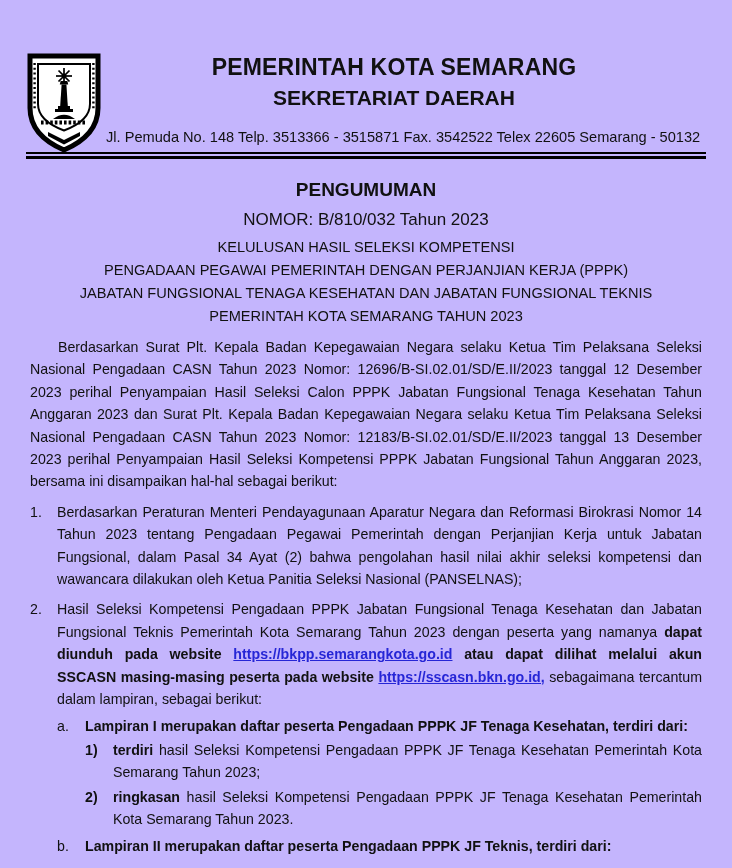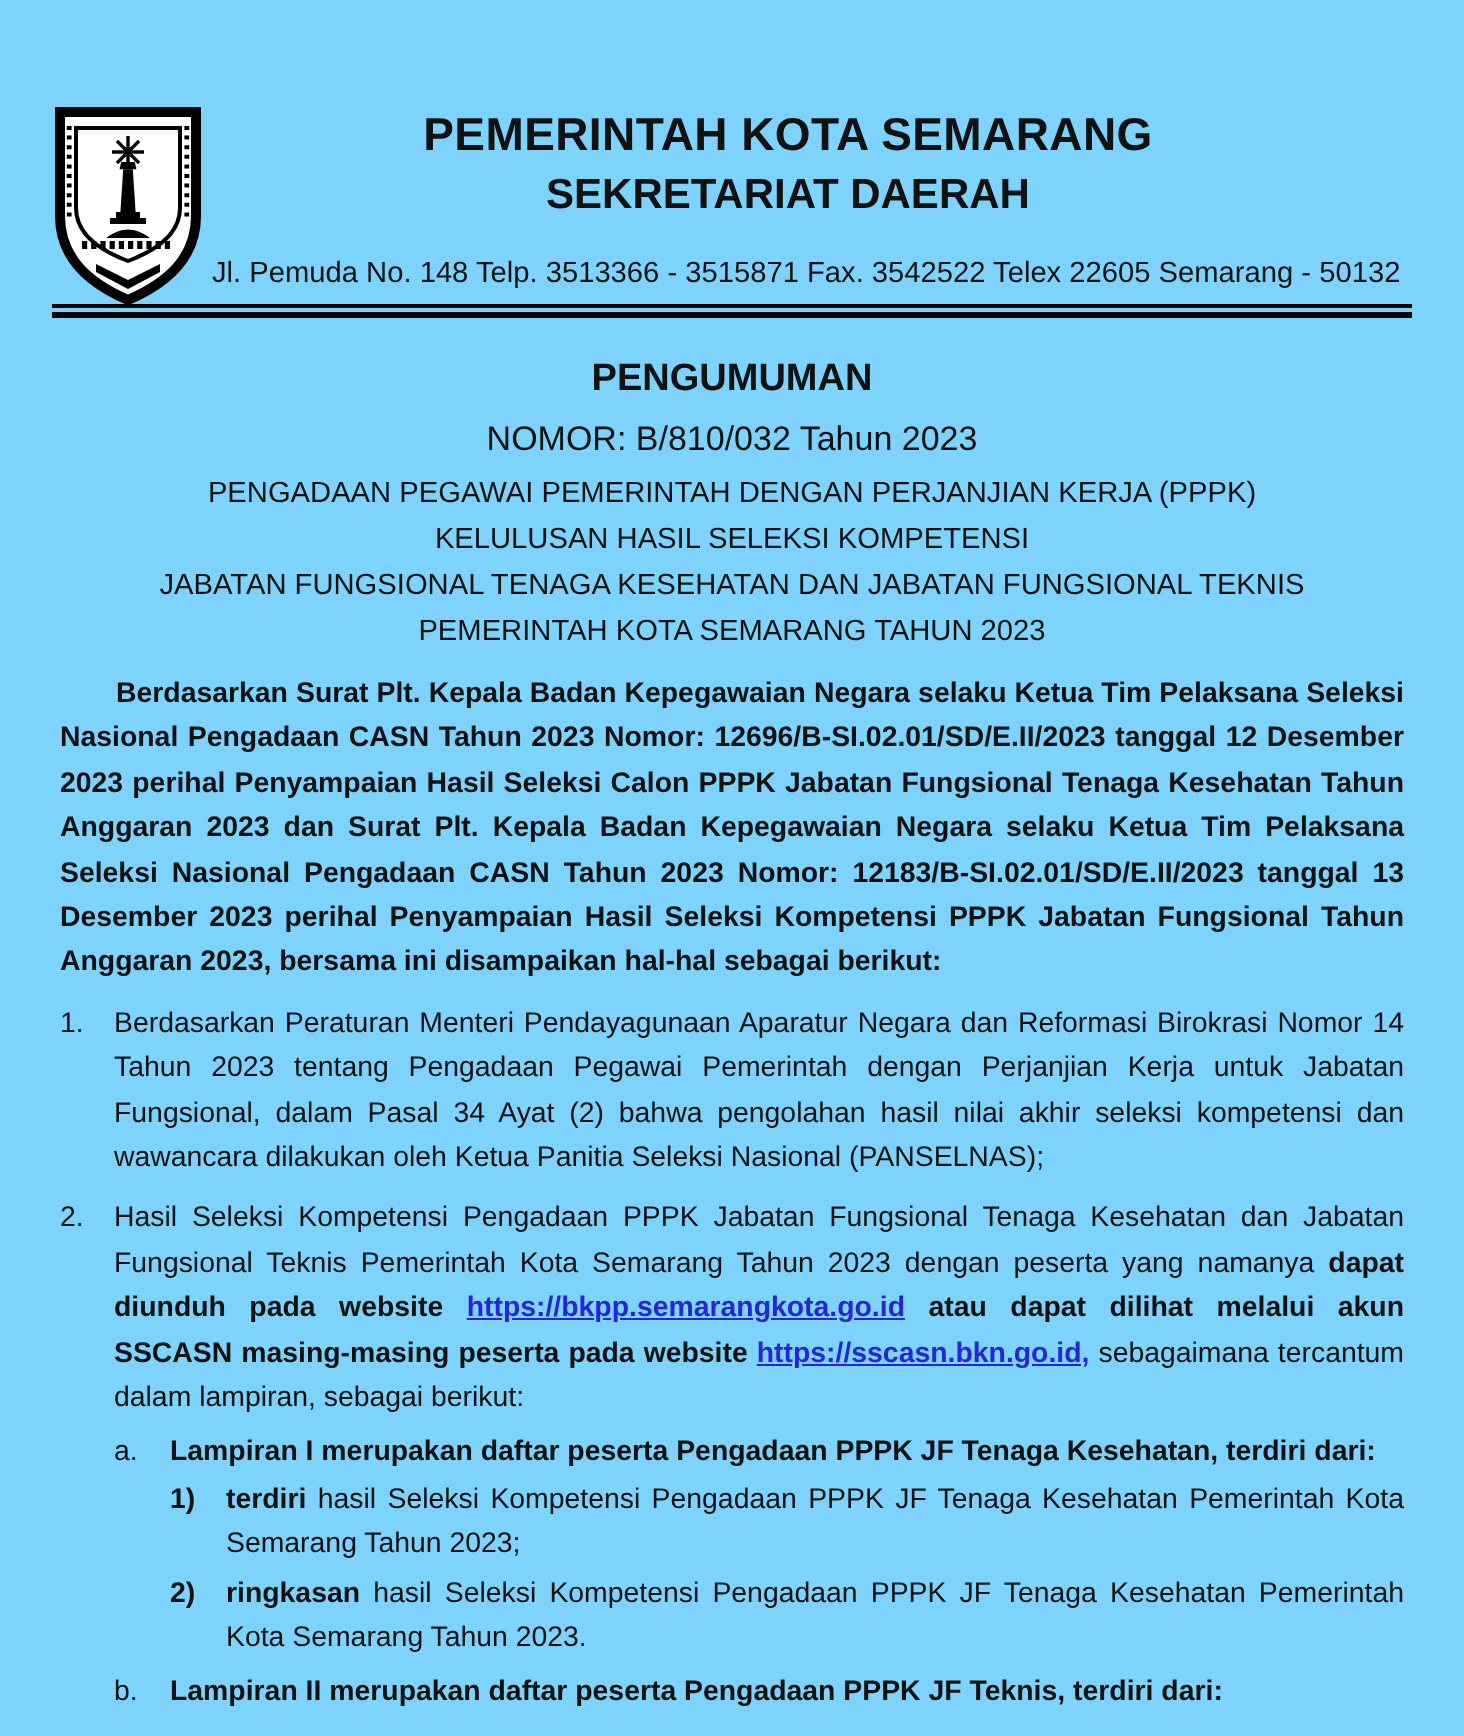--- a/index.html
+++ b/index.html
@@ -1,39 +1,39 @@
 <!DOCTYPE html>
 <html><head>
 <meta charset="utf-8">
 <style>
   html, body { margin: 0; padding: 0; background: #ffffff; }
   .page {
     position: relative;
     width: 732px; height: 868px;
-    background: #7dd3fc;
+    background: #c4b5fd;
     overflow: hidden;
     font-family: "Liberation Sans", "DejaVu Sans", sans-serif;
     color: #111111;
   }
   
   .letterhead { position: relative; height: 152px; }
   .emblem { position: absolute; left: 24px; top: 52px; width: 80px; height: 101px; }
   .lh-text { position: absolute; left: 106px; right: 50px; top: 54px; text-align: center; }
   .org1 { font-size: 23px; font-weight: bold; line-height: 26px; letter-spacing: 0.2px; }
   .org2 { font-size: 21px; font-weight: bold; line-height: 33px; margin-top: 1px; }
   .addr { font-size: 14.6px; line-height: 19px; margin-top: 14px; white-space: nowrap; }
   .rule { margin: 0 26px; height: 2px; border-top: 2px solid #000; border-bottom: 3px solid #000; }
   
   .doc { margin: 0 30px; font-size: 14.2px; line-height: 22.4px; }
   .center { text-align: center; }
   .h-title  { margin-top: 21px; font-weight: bold; font-size: 19px; line-height: 20px; }
   .h-number { margin-top: 10px; font-size: 17px; line-height: 19px; }
   .h-about  { margin-top: 9px;  font-size: 14.6px; line-height: 19px; }
   .h-subject { margin-top: 7px; font-size: 14.6px; line-height: 23px; }
-  .opening { margin: 8px 0 0 0; text-indent: 28px; text-align: justify; font-weight: bold; }
+  .opening { margin: 8px 0 0 0; text-indent: 28px; text-align: justify; }
   .row { display: flex; }
   .row .m { flex: none; }
   .row .t { flex: 1; text-align: justify; }
   .l1 { margin-top: 8px; }  .l1 .m { width: 27px; }
   .l2 { margin-top: 4px; margin-left: 27px; } .l2 .m { width: 28px; }
   .l3 { margin-top: 2px; margin-left: 55px; } .l3 .m { width: 28px; }
   .b { font-weight: bold; }
   .link {
     font-weight: bold; text-decoration: underline;
     color: #2626d6; cursor: pointer;
@@ -79,22 +79,22 @@
     </div>
   </div>
 
   <div class="rule"></div>
 
   <div class="doc">
 
     <div class="h-title center b">PENGUMUMAN</div>
     <div class="h-number center">NOMOR: B/810/032 Tahun 2023</div>
     <div class="h-subject center">
+      <div>KELULUSAN HASIL SELEKSI KOMPETENSI</div>
       <div>PENGADAAN PEGAWAI PEMERINTAH DENGAN PERJANJIAN KERJA (PPPK)</div>
-      <div>KELULUSAN HASIL SELEKSI KOMPETENSI</div>
       <div>JABATAN FUNGSIONAL TENAGA KESEHATAN DAN JABATAN FUNGSIONAL TEKNIS</div>
       <div>PEMERINTAH KOTA SEMARANG TAHUN 2023</div>
     </div>
 
     <p class="opening">Berdasarkan Surat Plt. Kepala Badan Kepegawaian Negara selaku Ketua Tim Pelaksana Seleksi Nasional Pengadaan CASN Tahun 2023 Nomor: 12696/B-SI.02.01/SD/E.II/2023 tanggal 12 Desember 2023 perihal Penyampaian Hasil Seleksi Calon PPPK Jabatan Fungsional Tenaga Kesehatan Tahun Anggaran 2023 dan Surat Plt. Kepala Badan Kepegawaian Negara selaku Ketua Tim Pelaksana Seleksi Nasional Pengadaan CASN Tahun 2023 Nomor: 12183/B-SI.02.01/SD/E.II/2023 tanggal 13 Desember 2023 perihal Penyampaian Hasil Seleksi Kompetensi PPPK Jabatan Fungsional Tahun Anggaran 2023, bersama ini disampaikan hal-hal sebagai berikut:</p>
 
     <div class="row l1">
       <span class="m">1.</span>
       <span class="t">Berdasarkan Peraturan Menteri Pendayagunaan Aparatur Negara dan Reformasi Birokrasi Nomor 14 Tahun 2023 tentang Pengadaan Pegawai Pemerintah dengan Perjanjian Kerja untuk Jabatan Fungsional, dalam Pasal 34 Ayat (2) bahwa pengolahan hasil nilai akhir seleksi kompetensi dan wawancara dilakukan oleh Ketua Panitia Seleksi Nasional (PANSELNAS);</span>
     </div>

